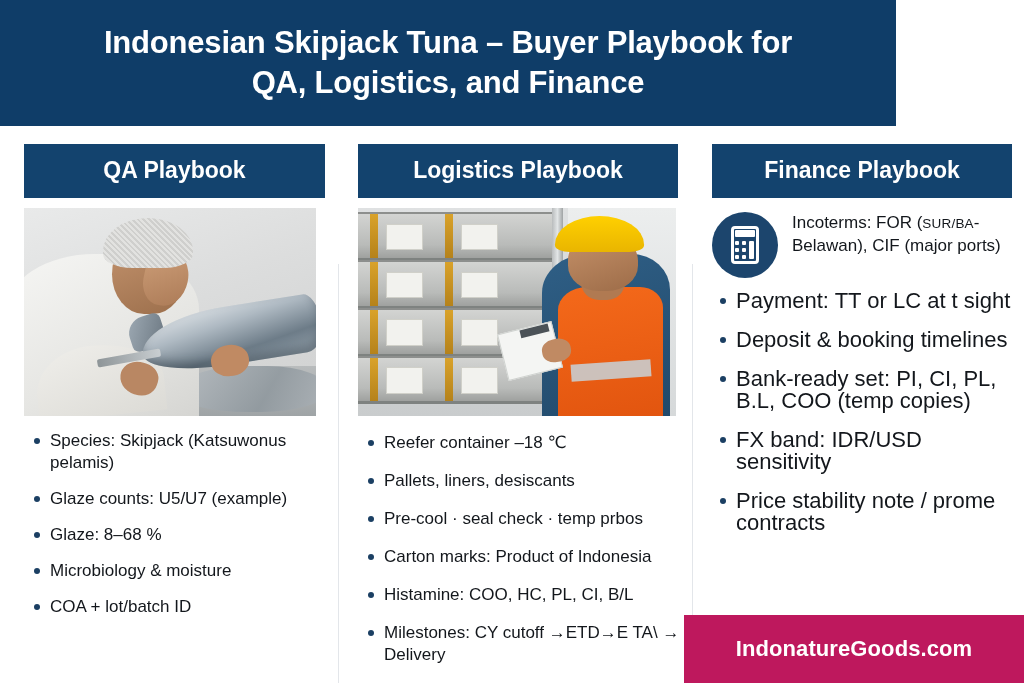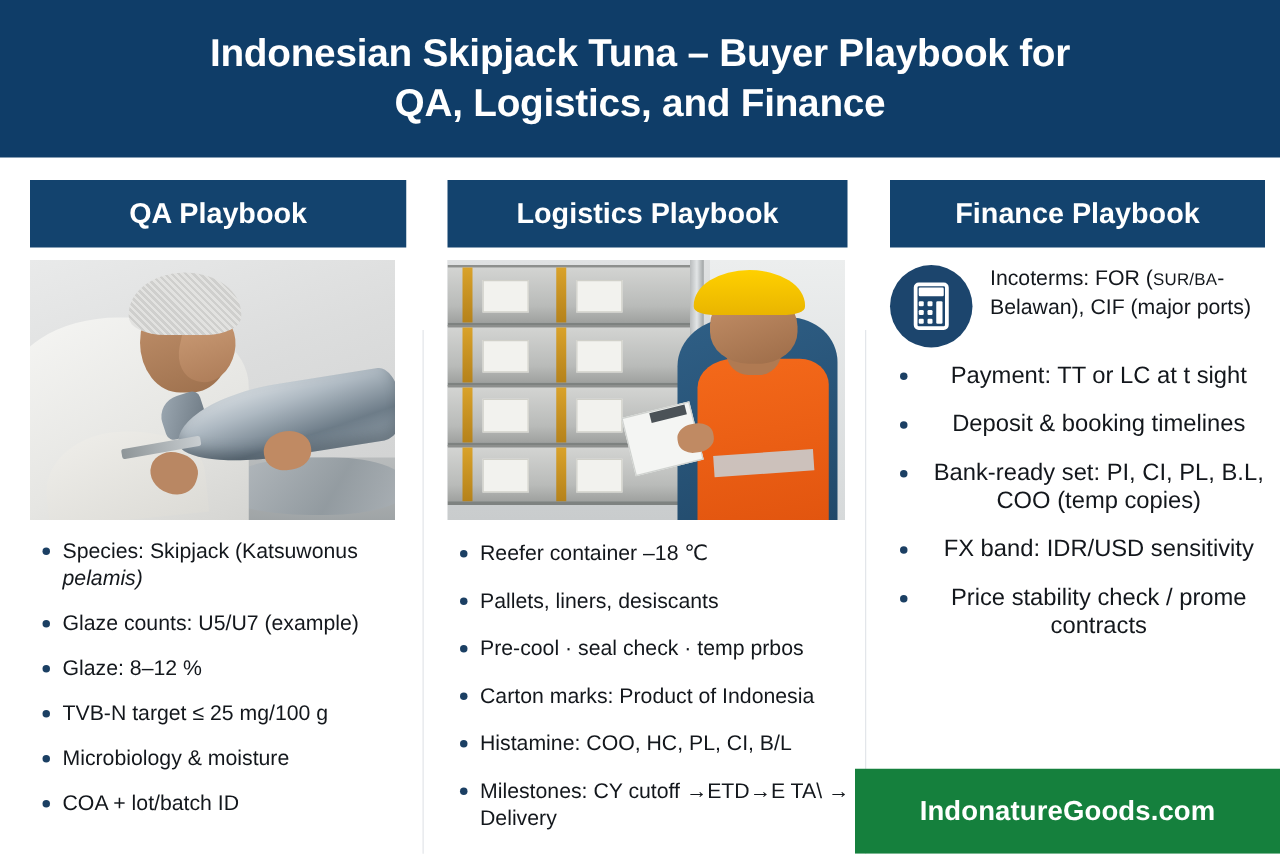--- a/index.html
+++ b/index.html
@@ -8,21 +8,21 @@
     background:#ffffff;
     font-family:"Liberation Sans","DejaVu Sans",sans-serif;
     color:#111418;
     overflow:hidden;
     position:relative;
   }
   .page{position:relative;width:1024px;height:683px;background:#fff;}
 
   
   .banner{
-    position:absolute;left:0;top:0;width:1024px;height:126px;
+    position:absolute;left:0;top:0;width:896px;height:126px;
     background:#0f3d68;
     display:flex;align-items:center;justify-content:center;
   }
   .banner-title{
     color:#ffffff;
     font-size:31px;line-height:40px;font-weight:bold;
     text-align:center;letter-spacing:-0.2px;
     max-width:900px;
   }
   .banner-title .l2{display:block;text-align:center;}
@@ -147,22 +147,22 @@
   }
   .bullets li::before{
     content:"";position:absolute;left:8px;top:8px;
     width:6px;height:6px;border-radius:50%;background:#1b3f63;
   }
   .b-qa{margin:14px 18px 0 10px;}
   .b-qa li{margin-bottom:14px;font-size:17px;}
   .b-log{margin:16px 10px 0 14px;}
   .b-log li{margin-bottom:16px;font-size:17px;}
   .b-fin{margin:12px 18px 0 12px;}
-  .b-fin li{margin-bottom:17px;font-size:19px;text-align:center;}
-  .ital{font-style:italic;margin-top:20px;}
+  .b-fin li{margin-bottom:17px;font-size:22px;}
+  .ital{margin-top:20px;}
   .smallcaps{font-size:13.5px;letter-spacing:.2px;}
 
   
   .fin-top{display:flex;align-items:flex-start;margin:14px 20px 0 12px;gap:14px;}
   .calc-circle{
     flex:0 0 auto;width:66px;height:66px;border-radius:50%;
     background:#1c456d;position:relative;
   }
   .calc-body{position:absolute;left:19px;top:14px;width:28px;height:38px;
     border:3px solid #fff;border-radius:4px;box-sizing:border-box;}
@@ -170,21 +170,21 @@
   .calc-keys{position:absolute;left:23px;top:29px;width:20px;height:19px;}
   .k{position:absolute;width:4px;height:4px;background:#fff;border-radius:1px;}
   .k.r1{top:0;} .k.r2{top:7px;} .k.r3{top:14px;}
   .k.c1{left:0;} .k.c2{left:7px;}
   .k-tall{position:absolute;left:14px;top:0;width:5px;height:18px;background:#fff;border-radius:1px;}
   .fin-top-text{font-size:17px;line-height:22px;color:#13171c;}
 
   
   .brandbar{
     position:absolute;left:684px;top:615px;width:340px;height:68px;
-    background:#15803d;display:flex;align-items:center;justify-content:center;
+    background:#be185d;display:flex;align-items:center;justify-content:center;
   }
   .brandbar span{color:#fff;font-size:22px;font-weight:bold;letter-spacing:.1px;}
 </style>
 </head>
 <body>
 
 <div class="page">
 
   <div class="banner">
     <div class="banner-title">
@@ -213,22 +213,21 @@
         <div class="qa-fishtail"></div>
         <div class="qa-fish"></div>
         <div class="qa-knife"></div>
         <div class="qa-hand1"></div>
         <div class="qa-hand2"></div>
       </div>
 
       <ul class="bullets b-qa">
         <li><span>Species: Skipjack (Katsuwonus </span><span class="ital">pelamis)</span></li>
         <li>Glaze counts: U5/U7 (example)</li>
-        <li>Glaze: 8–12 %</li>
-        <li>TVB-N target ≤ 25 mg/100 g</li>
+        <li>Glaze: 8–68 %</li>
         <li>Microbiology &amp; moisture</li>
         <li>COA + lot/batch ID</li>
       </ul>
     </div>
 
     <div class="col col-log">
       <div class="chip chip-log">Logistics Playbook</div>
 
       <div class="photo photo-log">
         <div class="lg-wall"></div>
@@ -301,21 +300,21 @@
         <div class="fin-top-text">
           <span>Incoterms: FOR (</span><span class="smallcaps">SUR/BA</span><span>-Belawan), CIF (major ports)</span>
         </div>
       </div>
 
       <ul class="bullets b-fin">
         <li>Payment: TT or LC at t sight</li>
         <li>Deposit &amp; booking timelines</li>
         <li>Bank-ready set: PI, CI, PL, B.L, COO (temp copies)</li>
         <li>FX band: IDR/USD sensitivity</li>
-        <li>Price stability check / prome contracts</li>
+        <li>Price stability note / prome contracts</li>
       </ul>
     </div>
 
   </div>
 
   <div class="brandbar">
     <span>IndonatureGoods.com</span>
   </div>
 
 </div>

